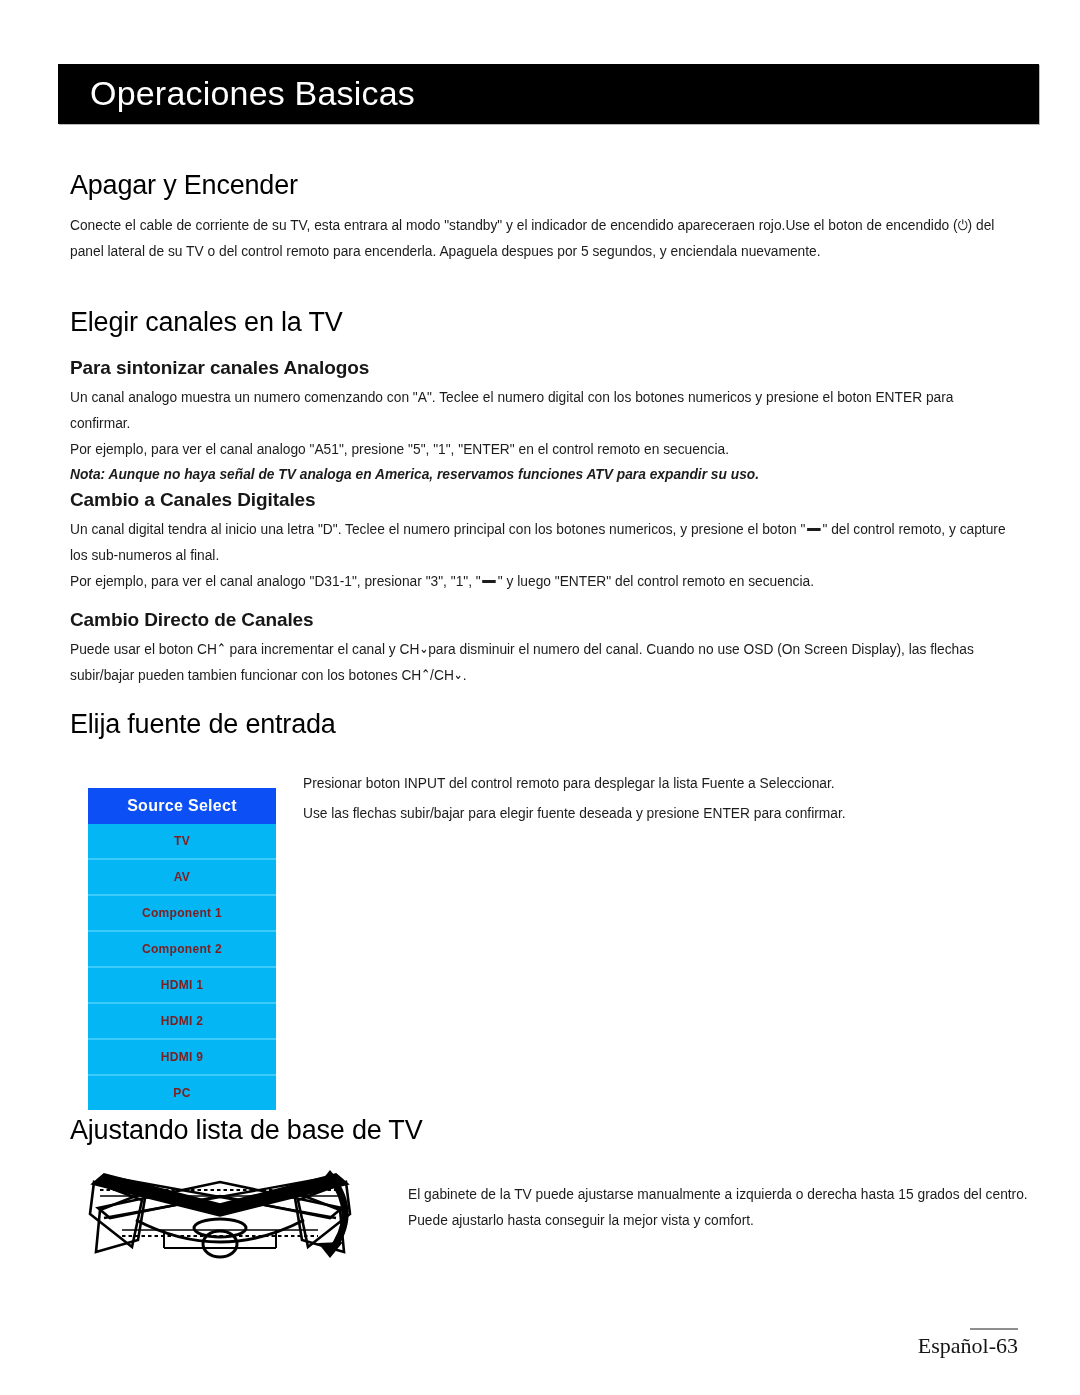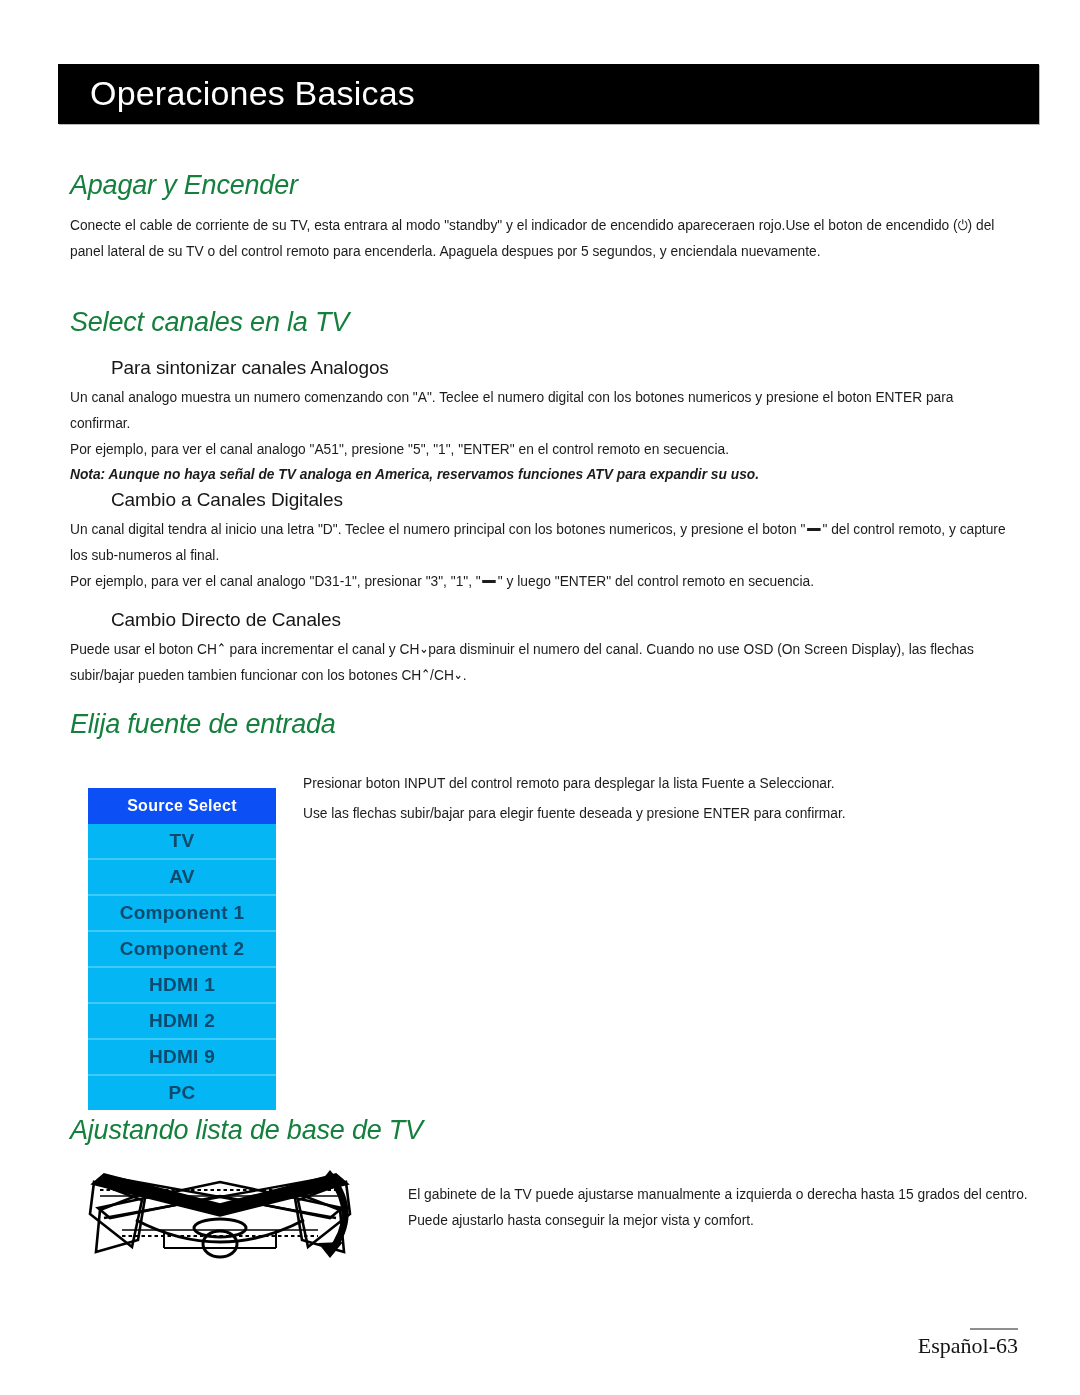--- a/index.html
+++ b/index.html
@@ -44,32 +44,30 @@
   }
 
   
   .h1 {
     position: absolute;
     left: 70px;
     font-size: 27px;
     font-weight: 400;
     letter-spacing: -0.2px;
     white-space: nowrap;
-    color: #15803d;
-    font-style: italic;
+    color: #000000;
   }
   .h2 {
     position: absolute;
     left: 70px;
     font-size: 19px;
-    font-weight: 400;
+    font-weight: 700;
     letter-spacing: -0.1px;
     white-space: nowrap;
     color: #161616;
-    margin-left: 41px;
   }
   .para {
     position: absolute;
     left: 70px;
     font-family: "Liberation Sans Narrow", "Liberation Sans", sans-serif;
     font-stretch: condensed;
     font-size: 15.3px;
     line-height: 26px;
     color: #1c1c1c;
     transform: scaleX(0.90);
@@ -122,22 +120,22 @@
     font-weight: bold;
     letter-spacing: 0.3px;
     display: flex;
     align-items: center;
     justify-content: center;
     margin-top: 24px;
   }
   .source-item {
     height: 34px;
     background: #05b6f5;
-    color: #0c4a6e;
-    font-size: 19px;
+    color: #7f1d1d;
+    font-size: 12px;
     font-weight: bold;
     letter-spacing: 0.3px;
     display: flex;
     align-items: center;
     justify-content: center;
     border-bottom: 2px solid #3ccbfb;
   }
   .source-item:last-child { border-bottom: none; }
 
   
@@ -176,21 +174,21 @@
 <div class="page">
 
   <div class="banner">
     <div class="banner-title">Operaciones Basicas</div>
   </div>
 
   <div class="h1" style="top:170px;">Apagar y Encender</div>
 
   <div class="para w945" style="top:212px;"><span>Conecte el cable de corriente de su TV, esta entrara al modo "standby" y el indicador de encendido apareceraen  rojo.Use el boton de encendido (</span><span class="glyph-power">⏻</span><span>) del panel lateral de su TV o del control remoto para encenderla. Apaguela despues por 5 segundos, y enciendala nuevamente.</span></div>
 
-  <div class="h1" style="top:307px;">Select canales en la TV</div>
+  <div class="h1" style="top:307px;">Elegir canales en la TV</div>
 
   <div class="h2" style="top:357px;">Para sintonizar canales Analogos</div>
   <div class="para w945" style="top:384px;">Un canal analogo muestra un numero comenzando con "A". Teclee el numero digital con los botones numericos y presione el boton ENTER para confirmar.</div>
   <div class="para w945" style="top:436px;">Por ejemplo, para ver el canal analogo "A51", presione "5", "1", "ENTER" en el control remoto en secuencia.</div>
   <div class="para w945 note" style="top:461px;">Nota: Aunque no haya señal de TV analoga en America, reservamos funciones ATV para expandir su uso.</div>
 
   <div class="h2" style="top:489px;">Cambio a Canales Digitales</div>
   <div class="para w945" style="top:516px;"><span>Un canal digital tendra al inicio una letra "D". Teclee el numero principal con los botones numericos, y presione el boton "</span><span class="glyph-bar"></span><span>" del control remoto, y capture los sub-numeros al final.</span></div>
   <div class="para w945" style="top:568px;"><span>Por ejemplo, para ver el canal  analogo "D31-1", presionar "3", "1", "</span><span class="glyph-bar"></span><span>" y luego "ENTER" del control remoto en secuencia.</span></div>
 

